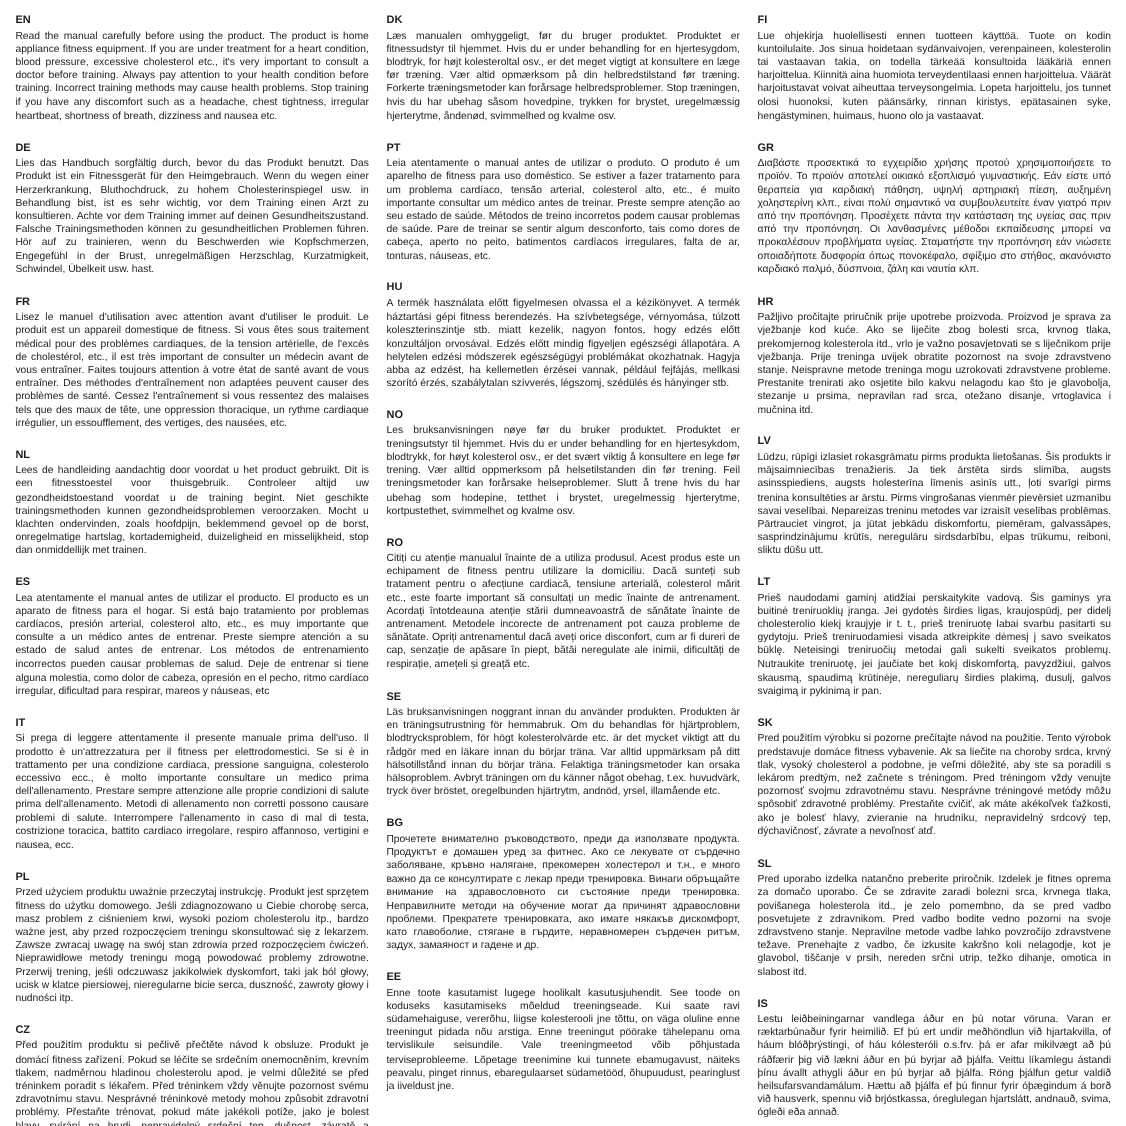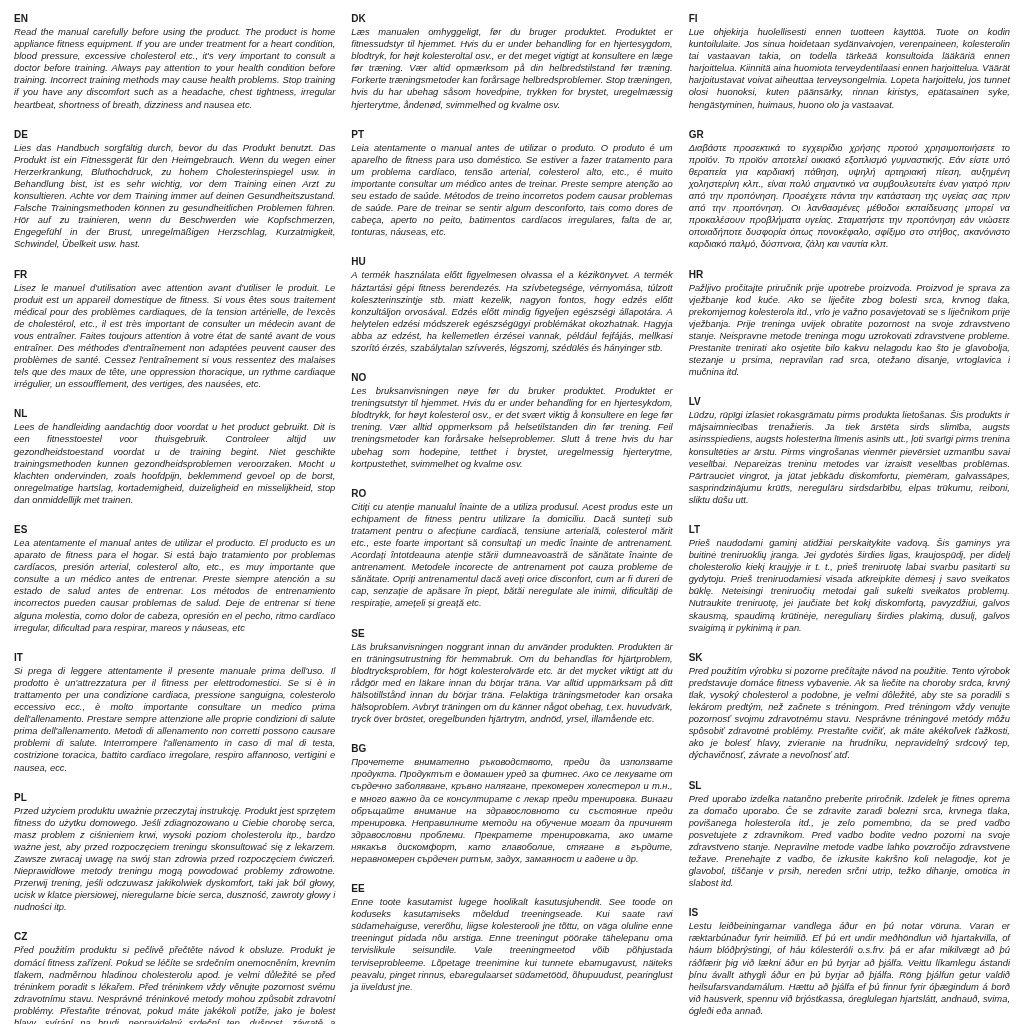--- a/index.html
+++ b/index.html
@@ -36,21 +36,20 @@
     line-height: 13px;
     margin-bottom: 1px;
   }
   .text {
     margin: 0;
     font-size: 9.4px;
     line-height: 12.1px;
     text-align: justify;
     letter-spacing: 0;
     word-spacing: 0;
-    font-style: italic;
   }
 </style>
 </head>
 <body>
 
 <div class="page">
   <div class="col">
       <div class="section">
         <div class="code">EN</div>
         <p class="text">Read the manual carefully before using the product. The product is home appliance fitness equipment. If you are under treatment for a heart condition, blood pressure, excessive cholesterol etc., it's very important to consult a doctor before training. Always pay attention to your health condition before training. Incorrect training methods may cause health problems. Stop training if you have any discomfort such as a headache, chest tightness, irregular heartbeat, shortness of breath, dizziness and nausea etc.</p>

